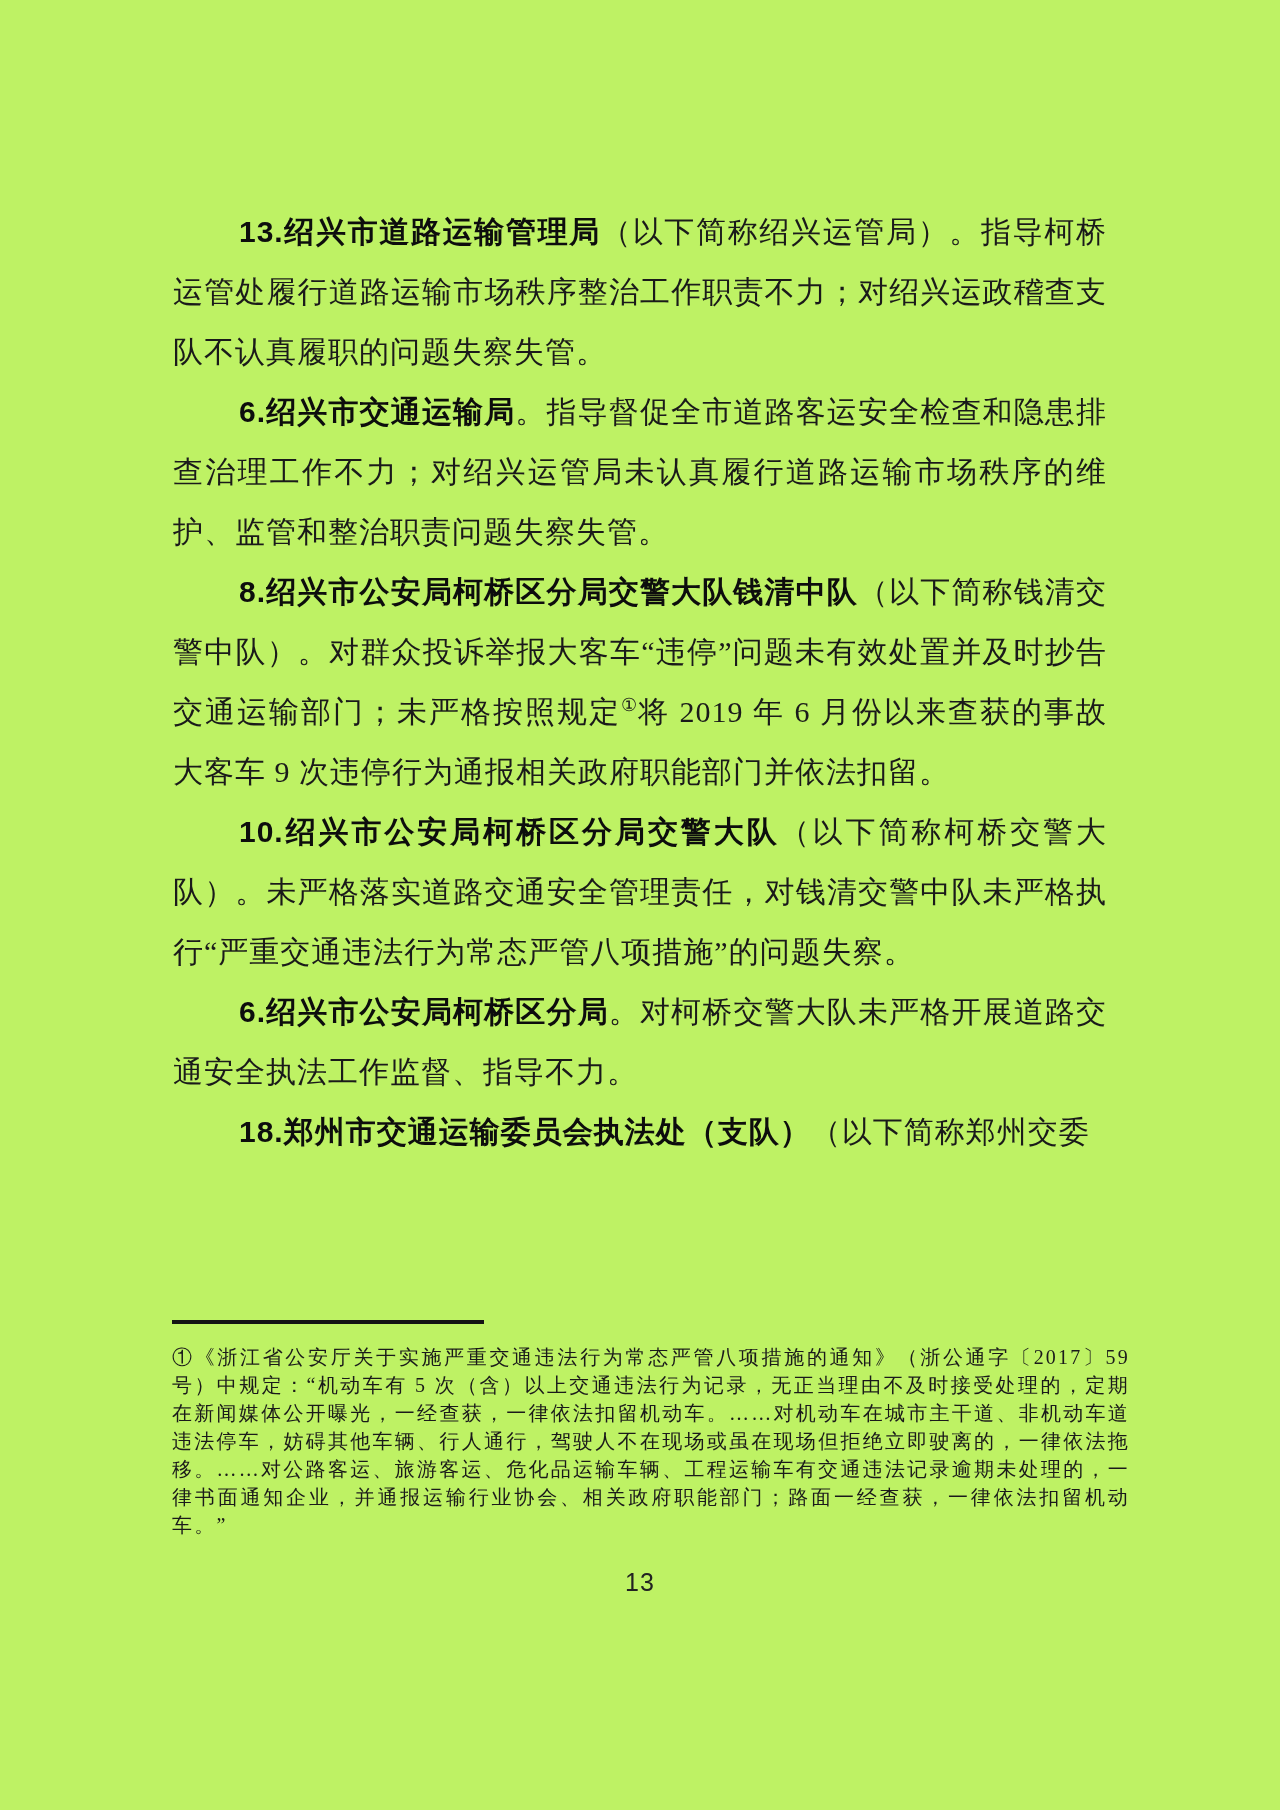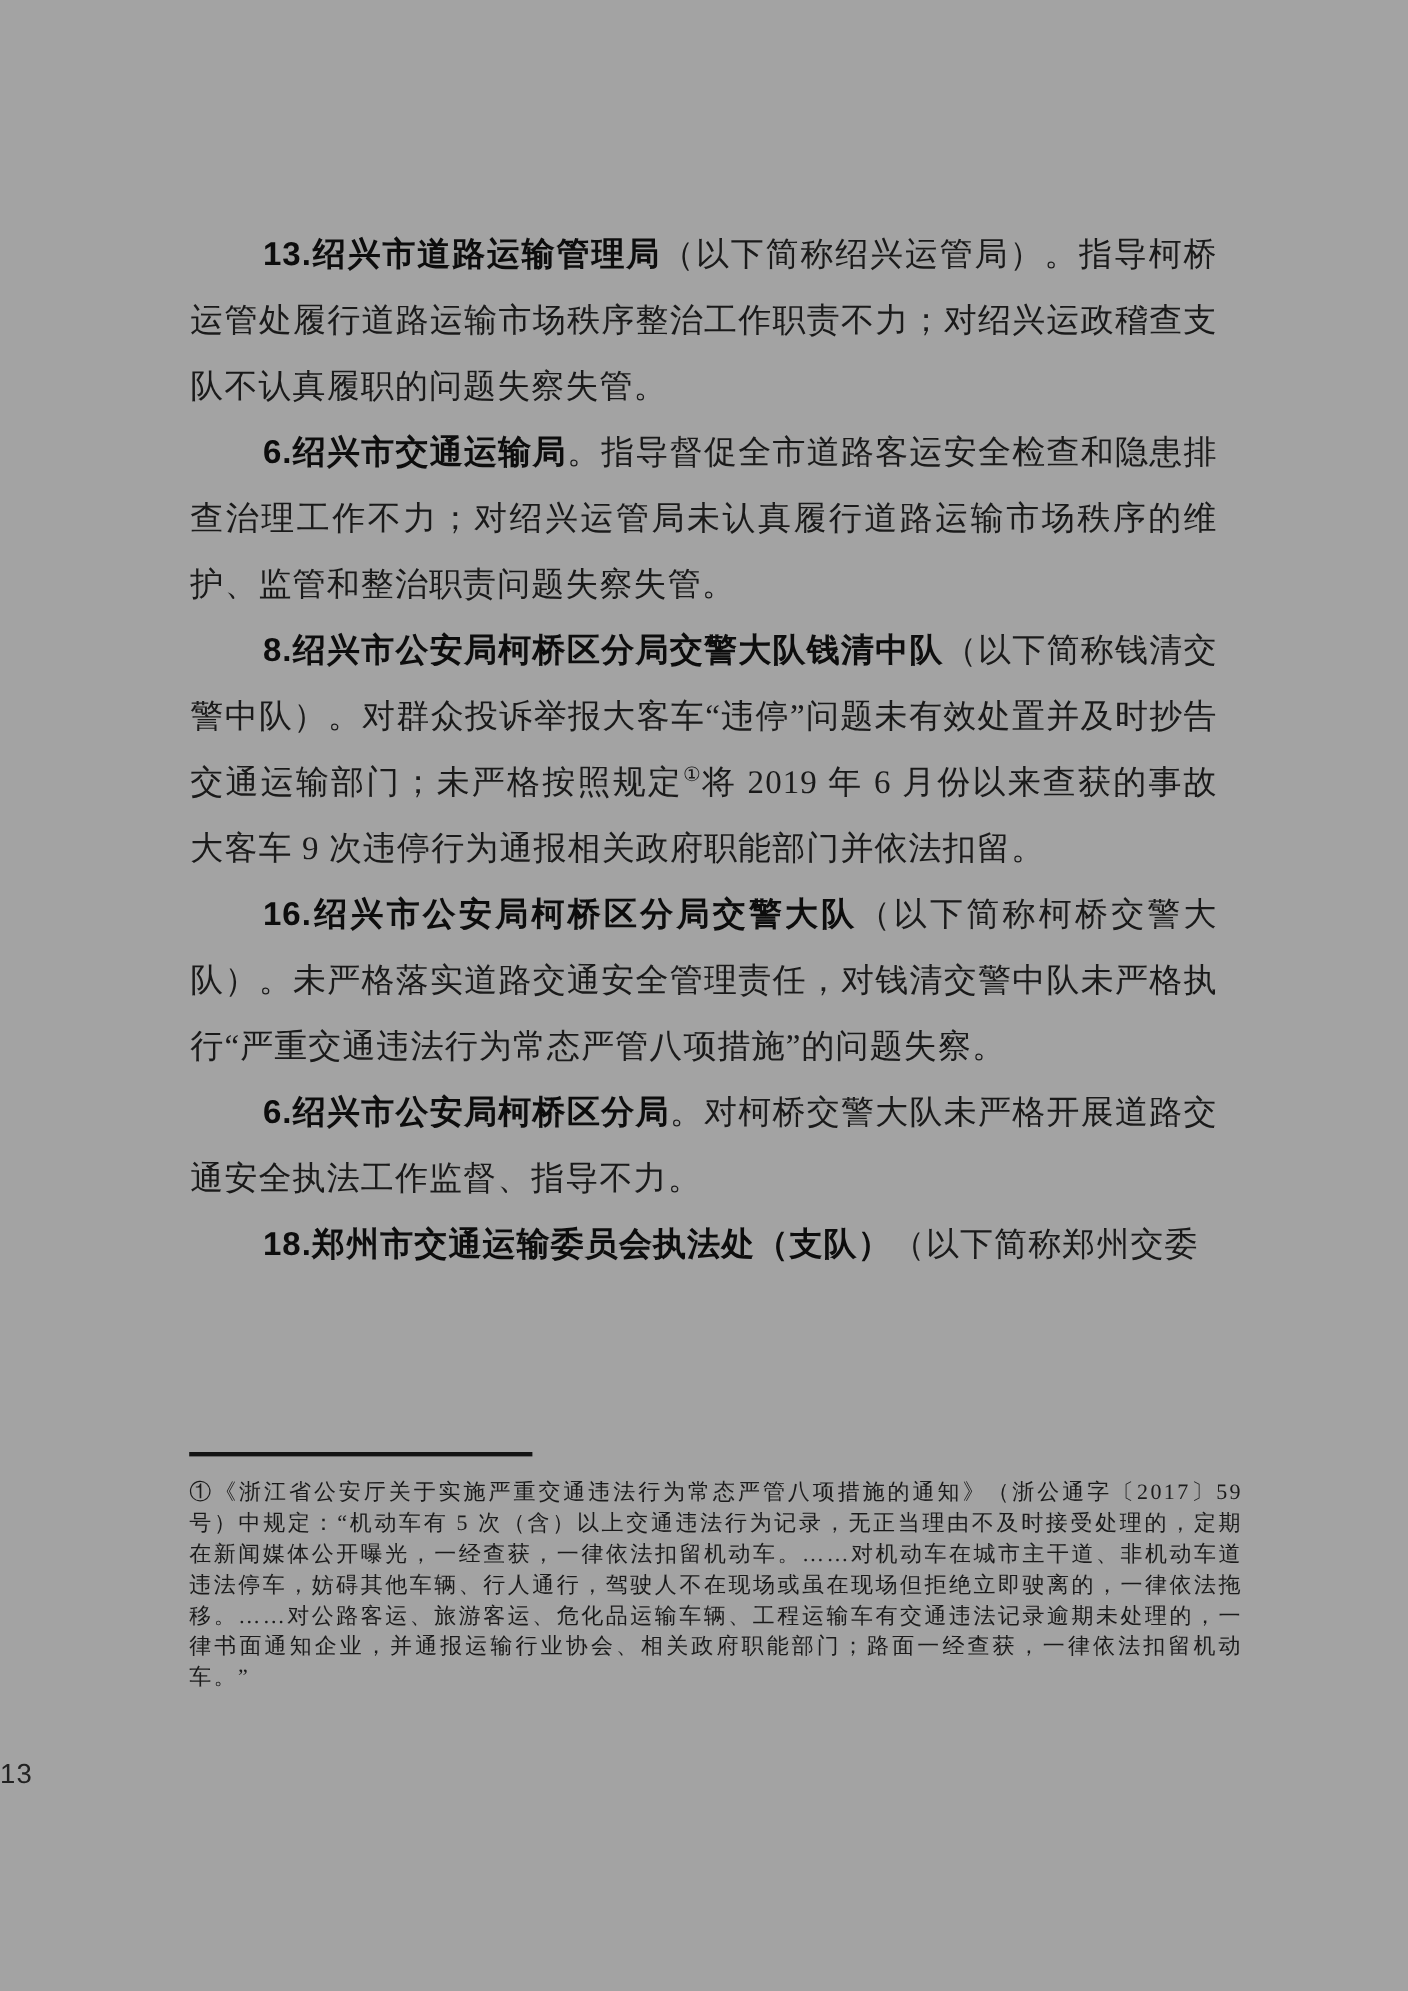--- a/index.html
+++ b/index.html
@@ -6,21 +6,21 @@
   body {
     width: 1280px;
     height: 1810px;
     background: #f2f2f2;
     font-family: "Liberation Serif", serif;
   }
   .page {
     position: relative;
     width: 1280px;
     height: 1810px;
-    background: #a3a3a3;
+    background: #bef264;
     color: #161616;
     overflow: hidden;
   }
   .body-text {
     position: absolute;
     left: 173px;
     top: 202px;
     width: 934px;
   }
   .body-text p {
@@ -63,25 +63,25 @@
     letter-spacing: 2.2px;
     text-align: justify;
     text-align-last: left;
     color: #1a1a1a;
   }
   .page-num {
     position: absolute;
     left: 0;
     top: 1568px;
     width: 1280px;
+    text-align: center;
     font-size: 25px;
     letter-spacing: 1px;
     color: #222222;
     font-family: "Liberation Sans", sans-serif;
-    margin-top: 31px;
   }
 </style>
 </head>
 <body>
 
 <div class="page">
 
   <div class="body-text">
 
     <p>
@@ -90,21 +90,21 @@
 
     <p>
       <span class="seg-bold">6.绍兴市交通运输局</span><span class="seg-regular">。指导督促全市道路客运安全检查和隐患排查治理工作不力；对绍兴运管局未认真履行道路运输市场秩序的维护、监管和整治职责问题失察失管。</span>
     </p>
 
     <p>
       <span class="seg-bold">8.绍兴市公安局柯桥区分局交警大队钱清中队</span><span class="seg-regular">（以下简称钱清交警中队）。对群众投诉举报大客车“违停”问题未有效处置并及时抄告交通运输部门；未严格按照规定</span><sup class="fn-ref">①</sup><span class="seg-regular">将 2019 年 6 月份以来查获的事故大客车 9 次违停行为通报相关政府职能部门并依法扣留。</span>
     </p>
 
     <p>
-      <span class="seg-bold">16.绍兴市公安局柯桥区分局交警大队</span><span class="seg-regular">（以下简称柯桥交警大队）。未严格落实道路交通安全管理责任，对钱清交警中队未严格执行“严重交通违法行为常态严管八项措施”的问题失察。</span>
+      <span class="seg-bold">10.绍兴市公安局柯桥区分局交警大队</span><span class="seg-regular">（以下简称柯桥交警大队）。未严格落实道路交通安全管理责任，对钱清交警中队未严格执行“严重交通违法行为常态严管八项措施”的问题失察。</span>
     </p>
 
     <p>
       <span class="seg-bold">6.绍兴市公安局柯桥区分局</span><span class="seg-regular">。对柯桥交警大队未严格开展道路交通安全执法工作监督、指导不力。</span>
     </p>
 
     <p>
       <span class="seg-bold">18.郑州市交通运输委员会执法处（支队）</span><span class="seg-regular">（以下简称郑州交委</span>
     </p>
 

